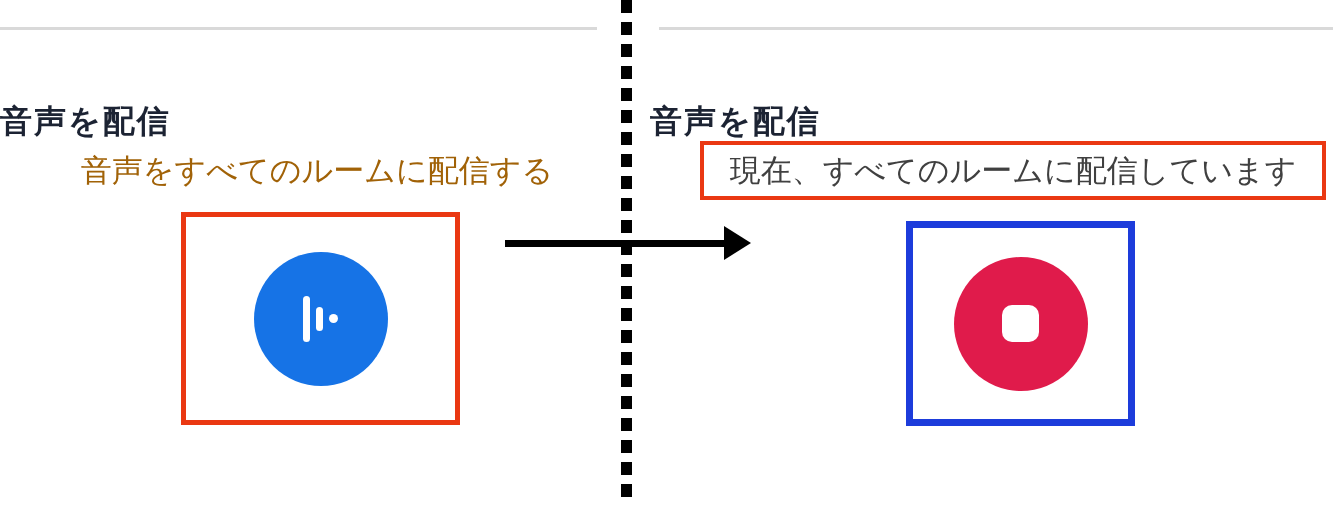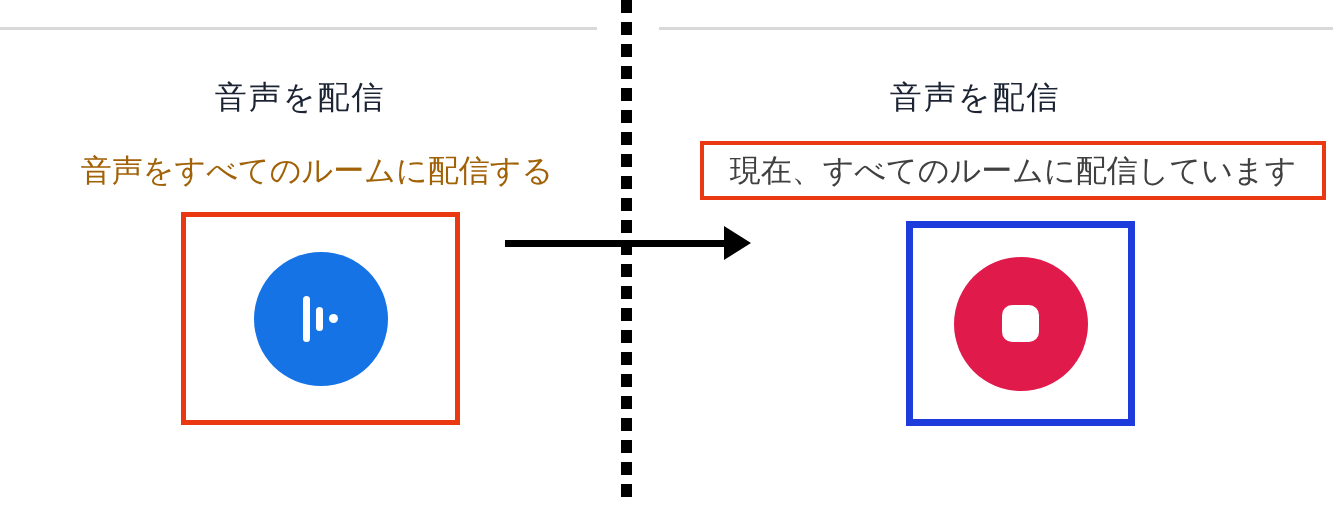--- a/index.html
+++ b/index.html
@@ -50,24 +50,25 @@
     position: absolute; left: 219px; top: 0;
     width: 0; height: 0;
     border-left: 27px solid #000;
     border-top: 17px solid transparent;
     border-bottom: 17px solid transparent;
   }
 
   .panel-title {
     position: absolute;
     font-size: 32px;
-    font-weight: normal;
-    text-align: center;
+    font-weight: bold;
+    text-align: left;
     color: var(--title-text, #1c2333);
     letter-spacing: 2px;
+    margin-top: 24px;
   }
   .panel-title.left  { left: 0;     top: 76px; width: 600px; }
   .panel-title.right { left: 650px; top: 76px; width: 650px; }
 
   .panel-desc {
     position: absolute;
     left: 0; top: 150px; width: 634px;
     font-size: 31px;
     text-align: center;
     color: #a16207;

